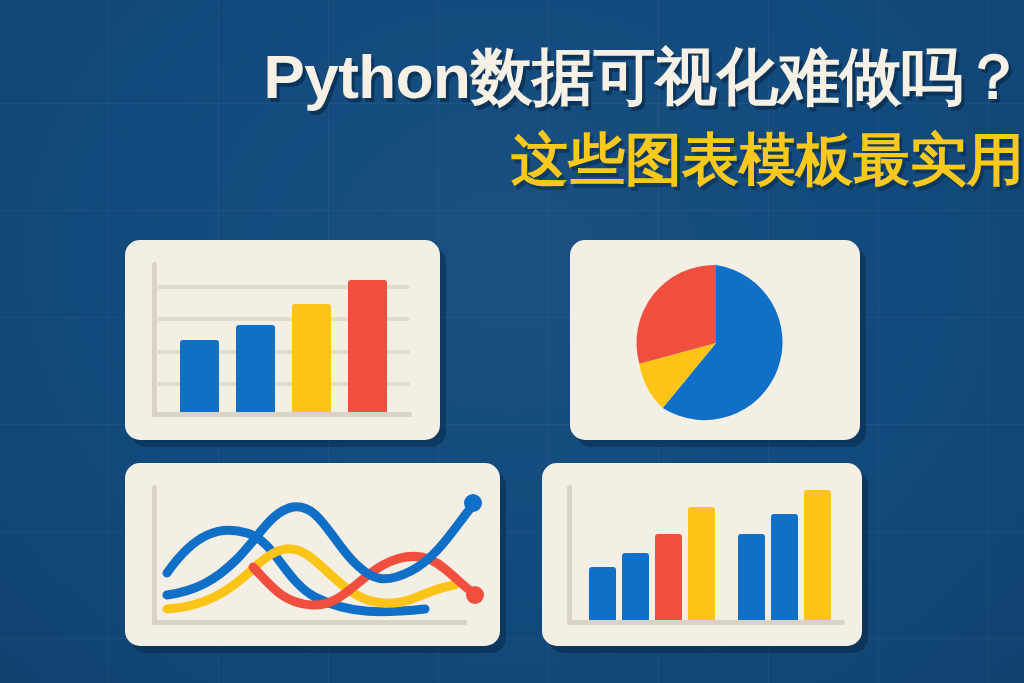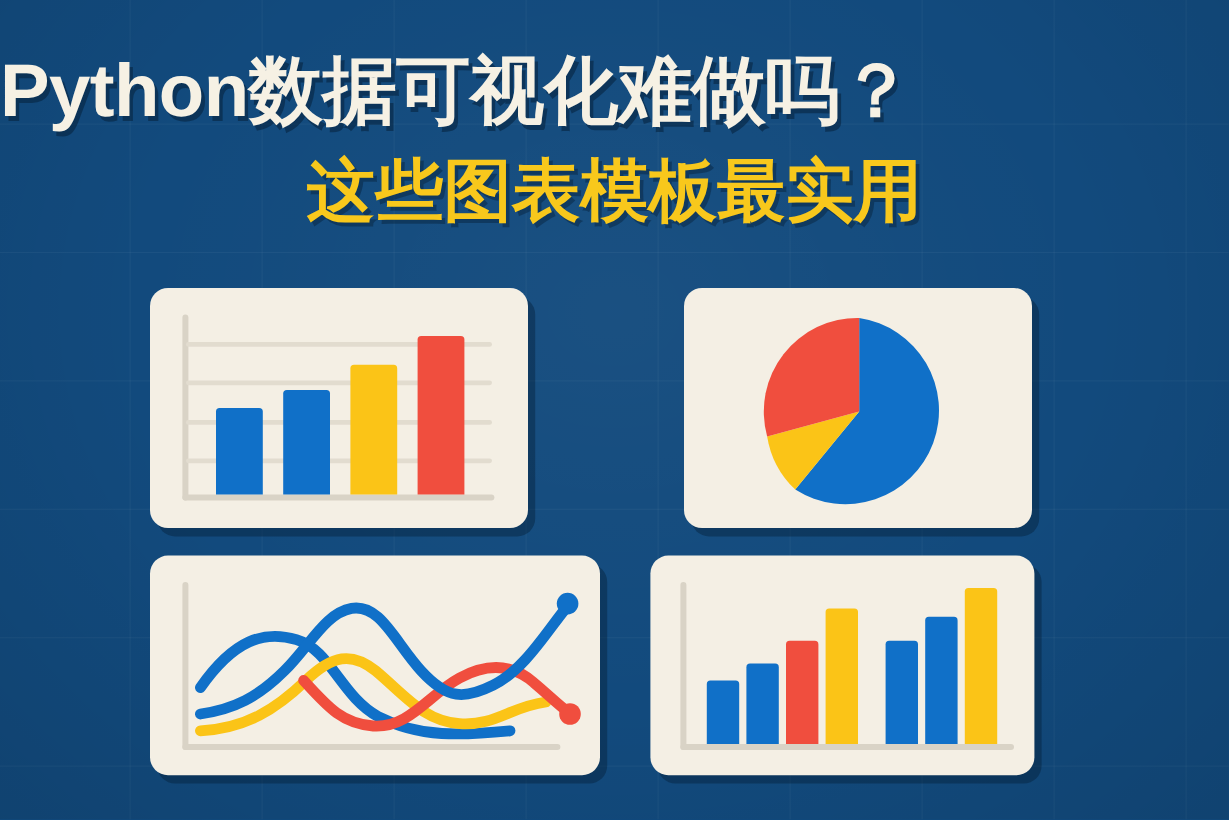--- a/index.html
+++ b/index.html
@@ -22,30 +22,30 @@
   }
   .vignette{
     position:absolute;inset:0;
     background:radial-gradient(ellipse at 50% 38%, rgba(255,255,255,0.035) 0%, rgba(0,0,0,0.0) 55%, rgba(0,0,0,0.10) 100%);
     pointer-events:none;
   }
 
   
   .title{
     position:absolute;left:0;right:0;top:44px;
-    text-align:left;
+    text-align:right;
     font-size:62px;line-height:1.05;font-weight:bold;
     color:#F6F1E4;
     letter-spacing:-0.5px;
     text-shadow:3px 4px 0 rgba(6,33,58,0.55);
     white-space:nowrap;
   }
   .subtitle{
     position:absolute;left:0;right:0;top:130px;
-    text-align:center;
+    text-align:right;
     font-size:57px;line-height:1.05;font-weight:bold;
     color:#F8C81C;
     letter-spacing:0px;
     text-shadow:3px 4px 0 rgba(6,33,58,0.45);
     white-space:nowrap;
   }
 
   
   .card{
     position:absolute;

